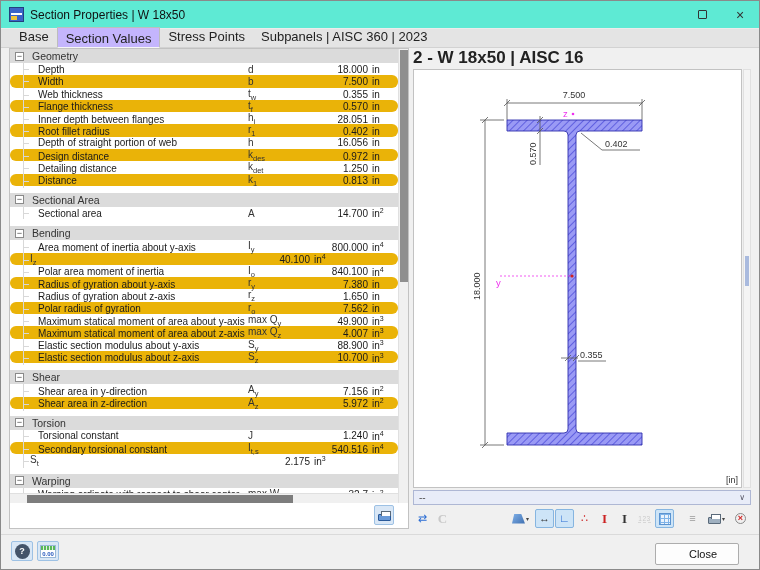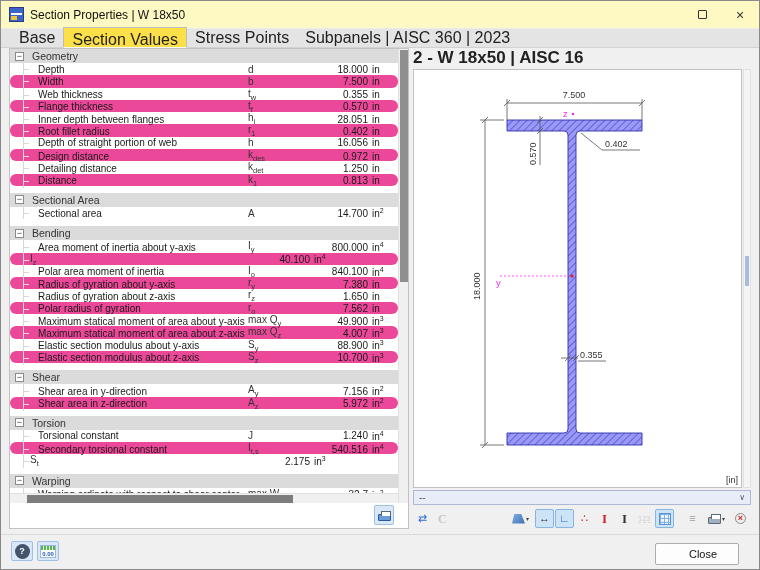--- a/index.html
+++ b/index.html
@@ -1,43 +1,43 @@
 <!DOCTYPE html>
 <html><head>
 <meta charset="utf-8">
 <style>
   * { margin:0; padding:0; box-sizing:border-box; }
   html,body { width:760px; height:570px; }
   body { font-family:"Liberation Sans", sans-serif; font-size:11px; background:#e8e8e8; color:#1a1a1a; }
   .window { position:relative; width:760px; height:570px; background:#f0f0f0; border:1px solid #8a8a8a; overflow:hidden; }
 
   
-  .titlebar { position:absolute; left:0; top:0; width:100%; height:28px; background:#fef9c3; display:flex; align-items:center; border-bottom:1px solid #ececec; }
+  .titlebar { position:absolute; left:0; top:0; width:100%; height:28px; background:#5eead4; display:flex; align-items:center; border-bottom:1px solid #ececec; }
   .app-icon { width:15px; height:15px; margin:0 6px 0 8px; position:relative; background:#3a64c8; border:1px solid #24407e; }
   .app-icon::before { content:""; position:absolute; left:1px; right:1px; top:5px; height:2px; background:#fff; }
   .app-icon::after { content:""; position:absolute; left:1px; bottom:1px; width:6px; height:4px; background:#eec437; }
   .title-text { font-size:12px; color:#111; }
   .win-btns { margin-left:auto; display:flex; height:100%; }
   .win-btn { width:38px; height:100%; display:flex; align-items:center; justify-content:center; color:#333; }
   .max-glyph { width:9px; height:9px; border:1px solid #333; border-radius:1px; }
   .close-glyph { font-size:14px; line-height:1; }
 
   
   .tabbar { position:absolute; left:0; top:28px; width:100%; height:19px; background:#e4e4e4; border-bottom:1px solid #d2d2d2; display:flex; align-items:flex-end; padding-left:10px; }
-  .tab { height:21px; padding:3px 8px 2px; font-size:16px; color:#222; white-space:nowrap; }
-  .tab.active { background:#fde047; border:1px solid #bdbdbd; border-bottom:1px solid #f6f6f6; margin-bottom:-1px; }
+  .tab { height:21px; padding:3px 8px 2px; font-size:13px; color:#222; white-space:nowrap; }
+  .tab.active { background:#c4b5fd; border:1px solid #bdbdbd; border-bottom:1px solid #f6f6f6; margin-bottom:-1px; }
 
   
   .left-panel { position:absolute; left:8px; top:47px; width:400px; height:481px; background:#ffffff; border:1px solid #c2c2c2; }
   .tablewrap { position:absolute; left:0; top:0; width:388px; height:444px; overflow:hidden; }
   .grp { height:14px; background:#dbdbdb; display:flex; align-items:center; font-size:10.5px; color:#333; }
   .expbox { width:9px; height:9px; margin:0 8px 0 5px; border:1px solid #8a8a8a; background:#fff; font-size:9px; line-height:7px; text-align:center; color:#444; flex:0 0 auto; }
   .spacer { height:7px; background:#fff; }
   .prow { height:12.3px; display:grid; grid-template-columns:20px 1fr 62px 58px 30px; align-items:center; font-size:10px; background:#fff;border-radius:6px; }
-  .prow.shaded { background:#ec4899; }
+  .prow.shaded { background:#eab308; }
   .tree { position:relative; height:100%; }
   .tree::before { content:""; position:absolute; left:13px; top:0; bottom:0; border-left:1px solid #d8d8d8; }
   .tree::after { content:""; position:absolute; left:13px; top:50%; width:6px; border-top:1px solid #d8d8d8; }
   .nm { padding-left:8px; color:#1a1a1a; white-space:nowrap; overflow:hidden; }
   .sym { color:#333; white-space:nowrap; }
   .sym sub { font-size:7.5px; }
   .val { text-align:right; white-space:nowrap; }
   .unitc { padding-left:4px; white-space:nowrap; }
   .unitc sup { font-size:7px; }
 

